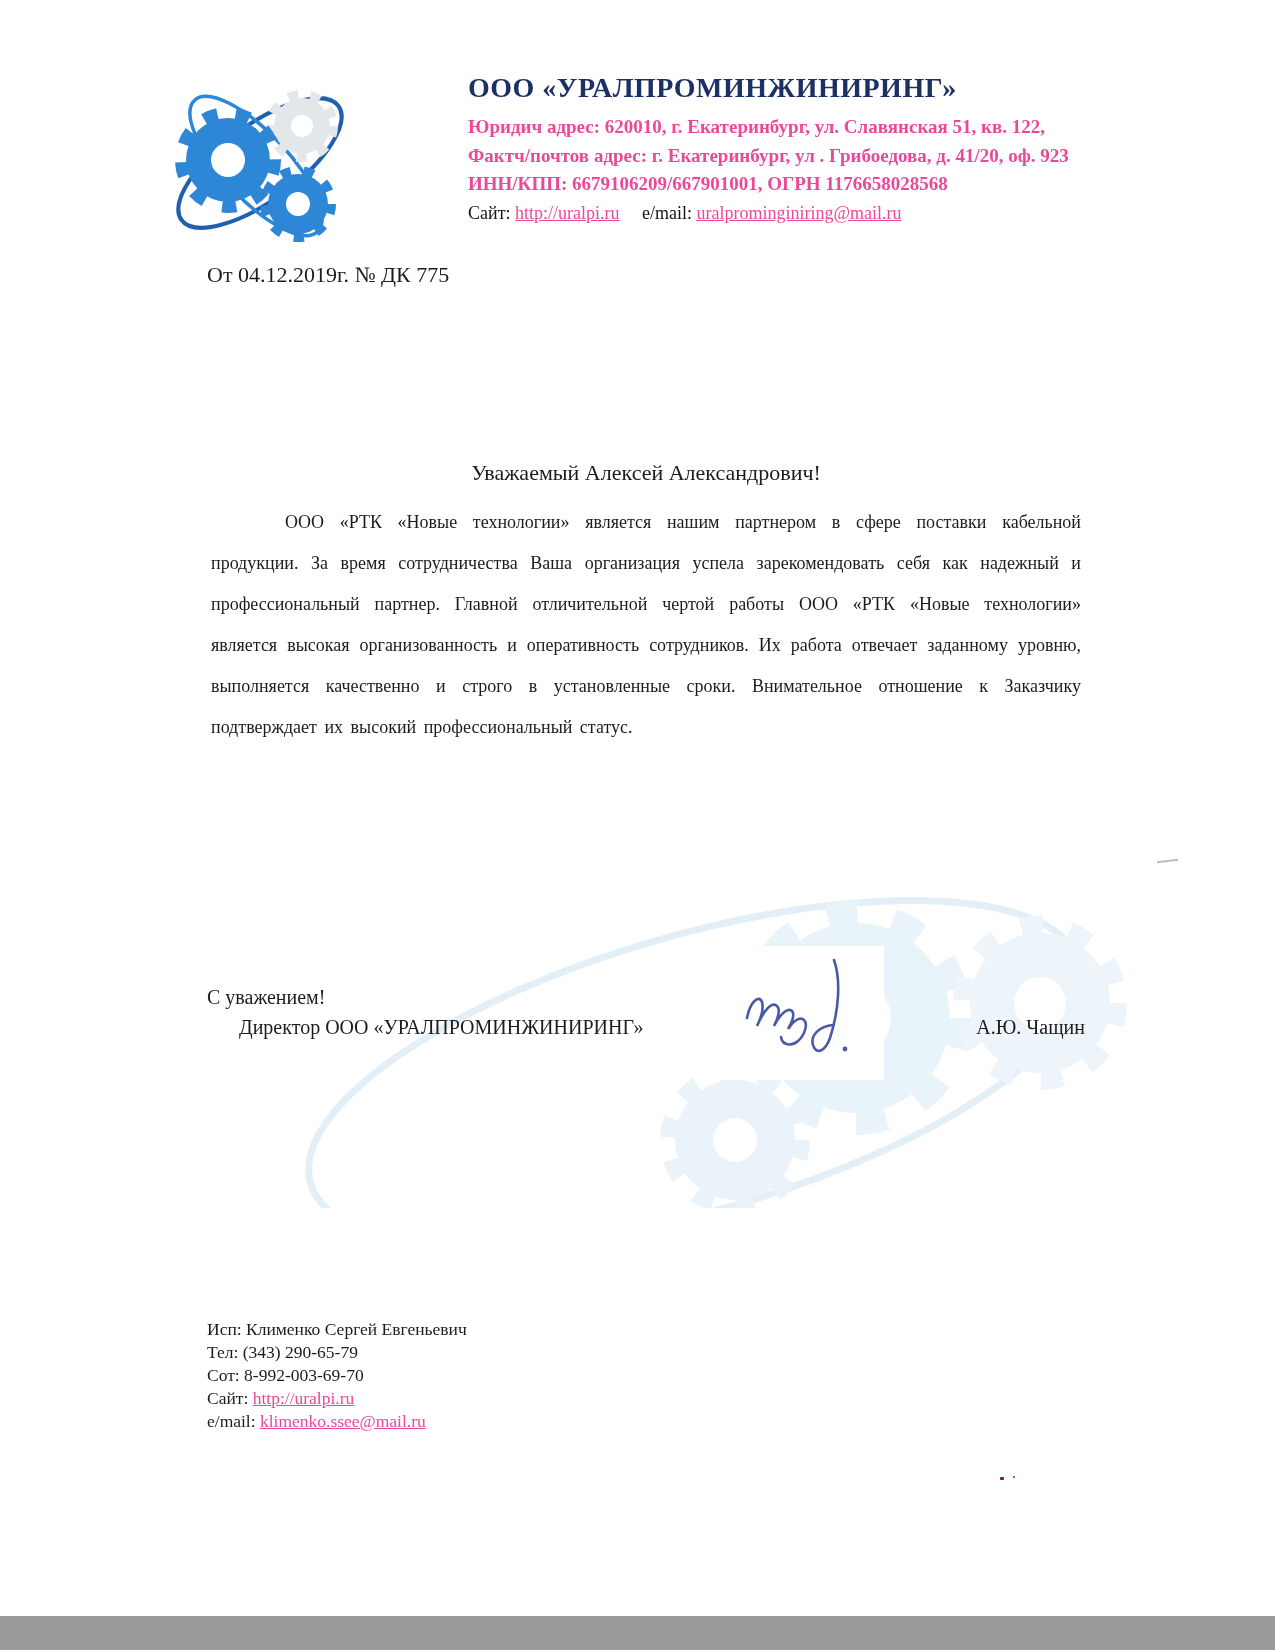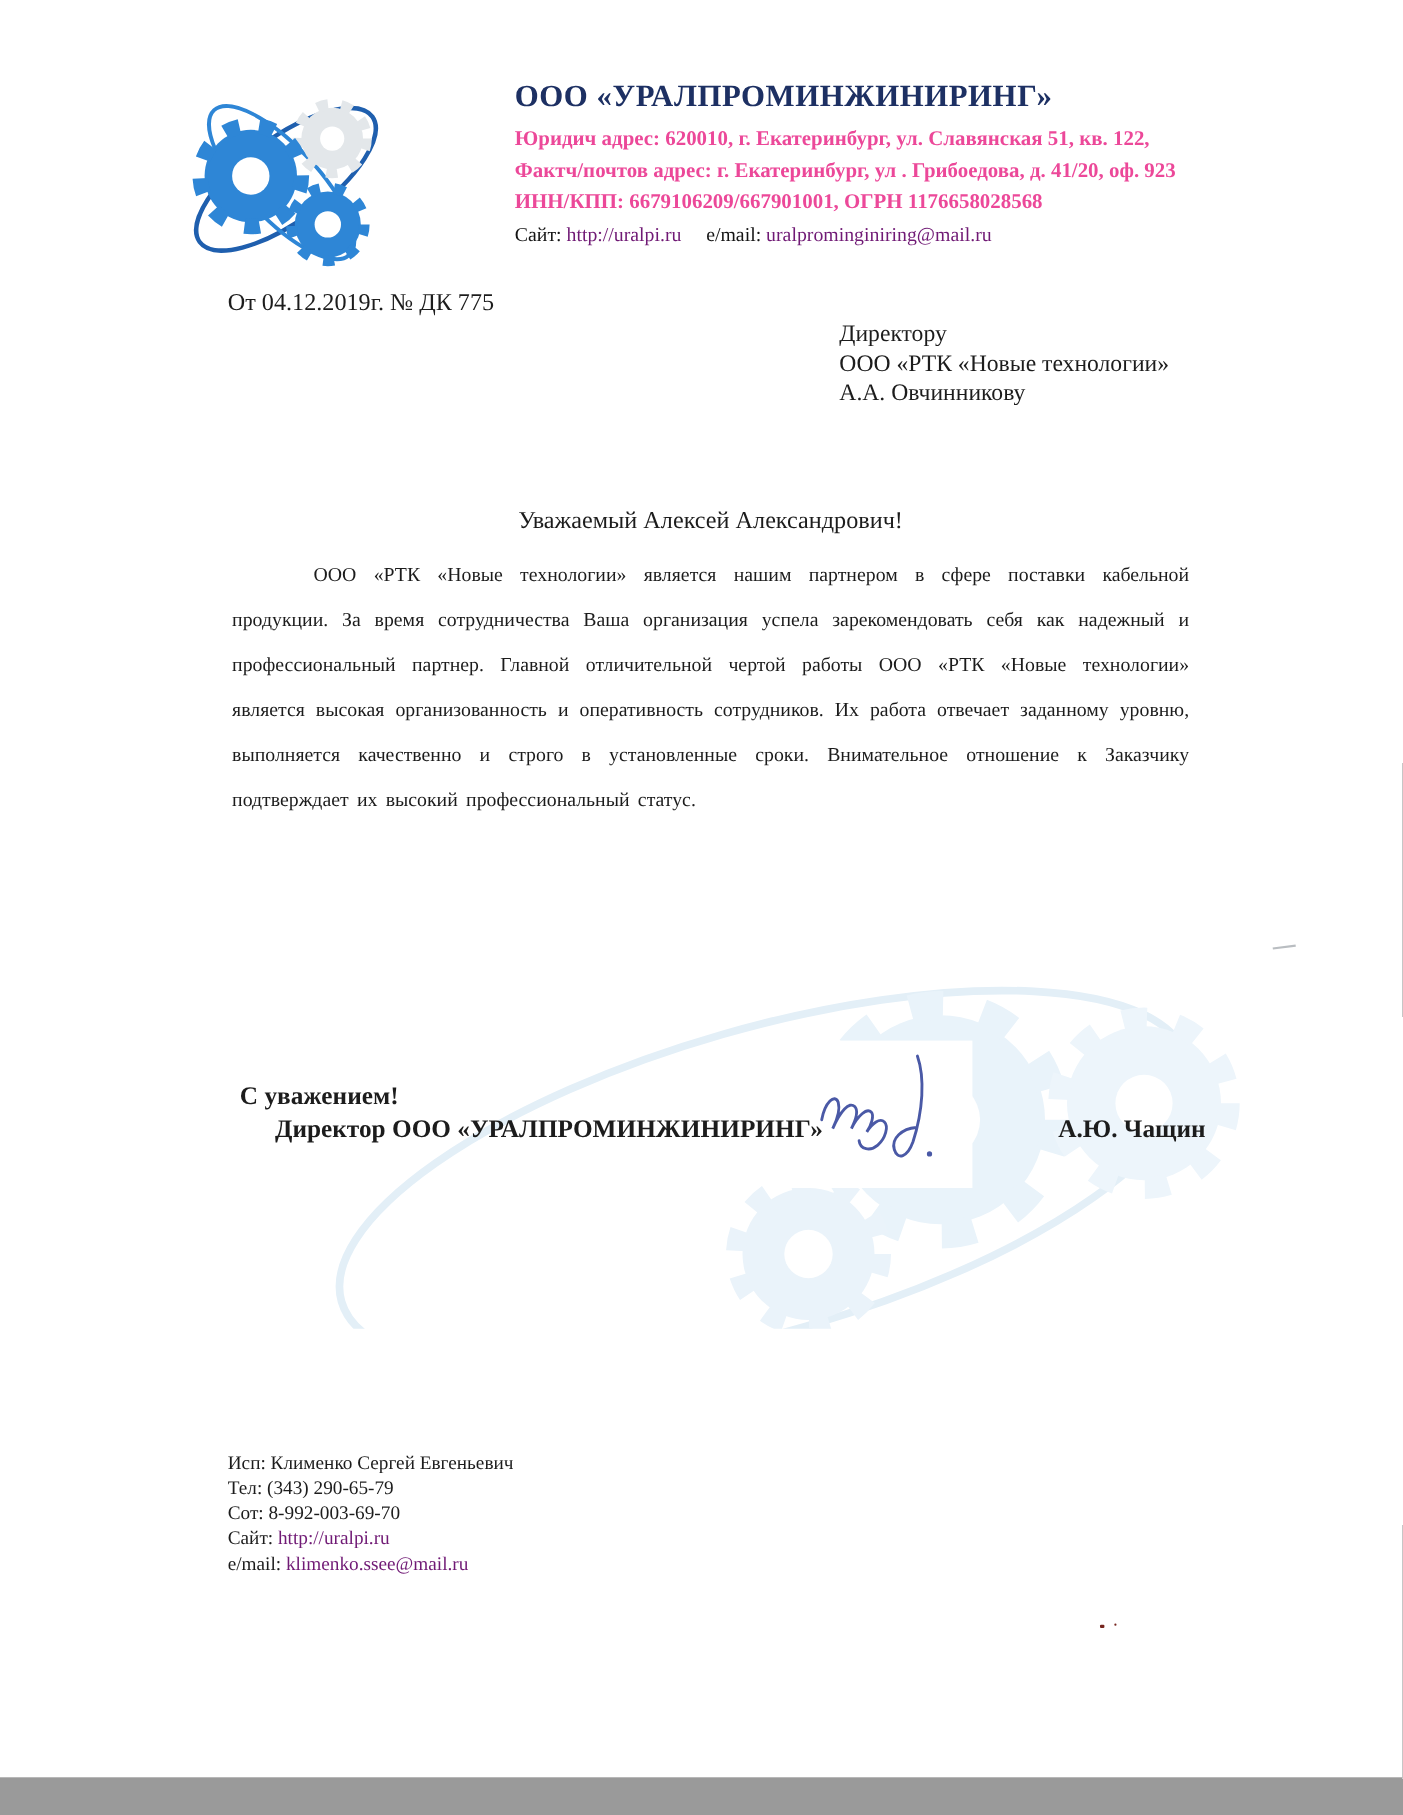--- a/index.html
+++ b/index.html
@@ -14,34 +14,34 @@
   
   .logo{position:absolute;left:150px;top:68px;width:220px;height:185px;z-index:2;}
   .head-text{position:absolute;left:468px;top:72px;width:650px;z-index:2;}
   .company-name{
     font-size:28px;font-weight:bold;color:#1d3063;letter-spacing:.5px;
     margin-bottom:9px;white-space:nowrap;
   }
   .head-line{font-size:19px;font-weight:bold;color:#ec4899;line-height:28.5px;white-space:nowrap;}
   .head-contacts{font-size:18px;color:#141414;line-height:28px;white-space:nowrap;}
   .head-contacts .lbl{color:#141414;}
-  .link{color:#701a75;cursor:pointer;}
+  .link{color:#ec4899;text-decoration:underline;cursor:pointer;}
   .head-contacts .email-lbl{margin-left:18px;}
   
   .ref-line{position:absolute;left:207px;top:262px;font-size:22px;z-index:2;}
   .recipient{position:absolute;left:763px;top:290px;font-size:21.5px;line-height:27px;z-index:2;}
   
   .salutation{position:absolute;left:207px;top:460px;width:878px;text-align:center;font-size:22px;z-index:2;}
   .body-text{position:absolute;left:207px;top:498px;width:878px;z-index:2;}
   .body-text p{
     margin:4px;font-size:18px;line-height:41px;
     text-align:justify;text-indent:74px;word-spacing:3px;
   }
   
-  .closing{position:absolute;left:218px;top:982px;width:878px;font-size:23px;line-height:30px;z-index:2;font-weight:bold;}
+  .closing{position:absolute;left:207px;top:982px;width:878px;font-size:20px;line-height:30px;z-index:2;}
   .closing-row{position:relative;margin-left:32px;}
   .sig-name{position:absolute;right:0;top:0;}
   
   .watermark{position:absolute;left:265px;top:878px;width:870px;height:330px;z-index:0;}
   .sig-patch{position:absolute;left:716px;top:946px;width:168px;height:134px;background:#ffffff;z-index:1;}
   .signature{position:absolute;left:733px;top:952px;width:155px;height:120px;z-index:3;}
   
   .footer{position:absolute;left:207px;top:1318px;font-size:17.5px;line-height:23px;z-index:2;}
   
   .artifact-dash{position:absolute;left:1157px;top:860px;width:21px;height:2px;background:#b9bdc1;transform:rotate(-7deg);z-index:2;}
@@ -92,25 +92,20 @@
     <div class="head-contacts">
       <span class="lbl">Сайт:</span>
       <a class="link">http://uralpi.ru</a>
       <span class="lbl email-lbl">e/mail:</span>
       <a class="link">uralprominginiring@mail.ru</a>
     </div>
   </div>
 
   <div class="ref-line">От 04.12.2019г. № ДК 775</div>
 
-  <div class="recipient">
-    <div>Директору</div>
-    <div>ООО  «РТК «Новые технологии»</div>
-    <div>А.А. Овчинникову</div>
-  </div>
 
   <div class="salutation">Уважаемый Алексей Александрович!</div>
 
   <div class="body-text">
     <p>ООО «РТК «Новые технологии» является нашим партнером в сфере поставки кабельной продукции. За время сотрудничества Ваша организация успела зарекомендовать себя как надежный и профессиональный партнер. Главной отличительной чертой работы ООО «РТК «Новые технологии» является высокая организованность и оперативность сотрудников. Их работа отвечает заданному уровню, выполняется качественно и строго в установленные сроки. Внимательное отношение к Заказчику подтверждает их высокий профессиональный статус.</p>
   </div>
 
   <div class="closing">
     <div>С уважением!</div>
     <div class="closing-row">

